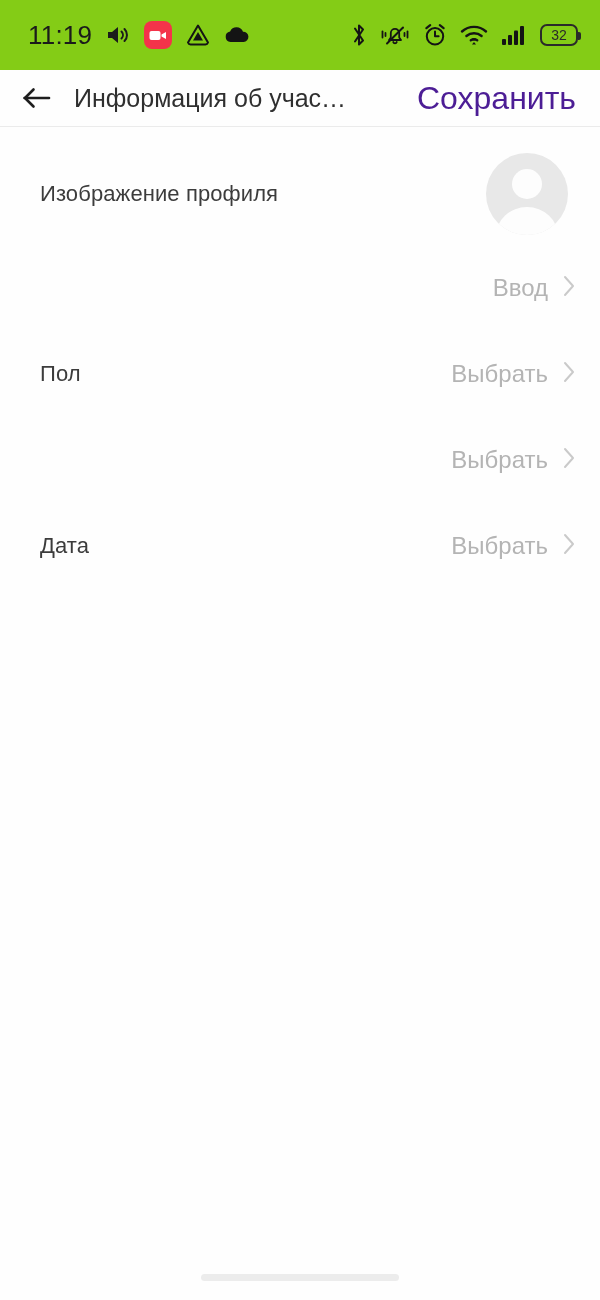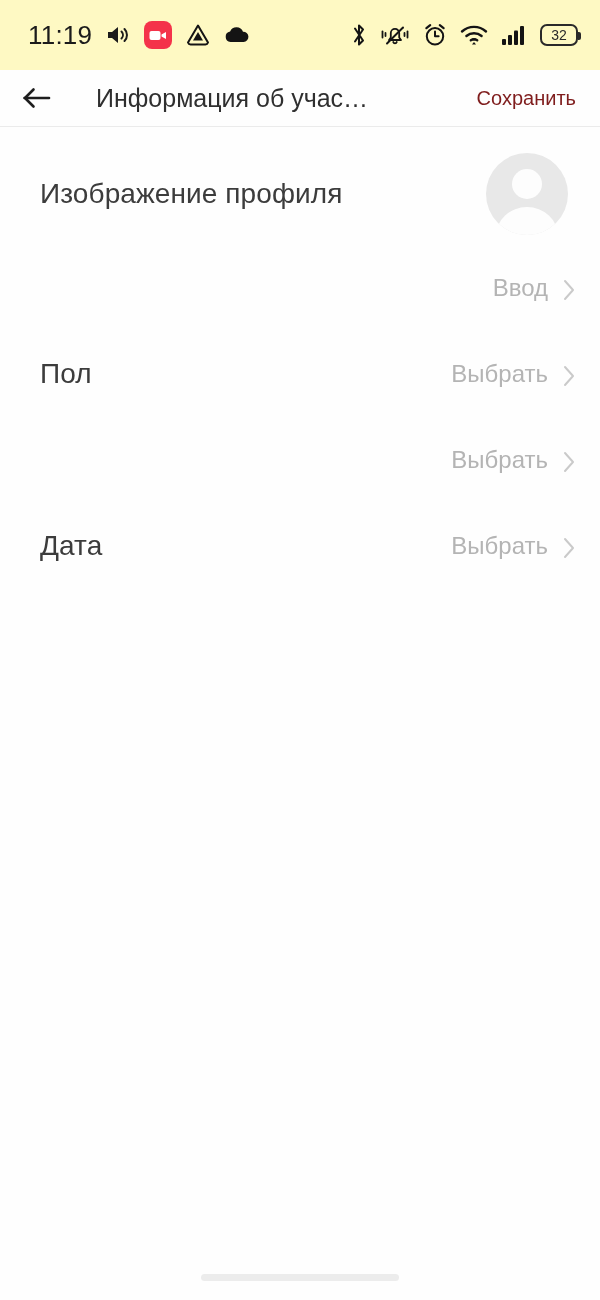--- a/index.html
+++ b/index.html
@@ -19,21 +19,21 @@
     flex-direction: column;
   }
 
   
   .statusbar {
     height: 70px;
     flex: 0 0 70px;
     display: flex;
     align-items: center;
     padding: 0 22px 0 28px;
-    background: #fef9c3;
+    background: #84cc16;
   }
   .sb-left { display: flex; align-items: center; gap: 14px; }
   .sb-right { display: flex; align-items: center; gap: 13px; margin-left: auto; }
   .sb-time {
     font-size: 26px;
     color: #1b1b1b;
     letter-spacing: 0.2px;
     font-family: "Liberation Sans", sans-serif;
   }
   .sb-ico { display: block; }
@@ -78,28 +78,28 @@
     position: relative;
   }
   .back-btn {
     width: 46px; height: 46px;
     display: flex; align-items: center; justify-content: center;
     cursor: pointer;
   }
   .appbar-title {
     font-size: 25px;
     color: #2f2f2f;
-    margin-left: 36px;
+    margin-left: 14px;
     white-space: nowrap;
     overflow: hidden;
   }
   .save-btn {
     margin-left: auto;
-    font-size: 20px;
-    color: #7f1d1d;
+    font-size: 32px;
+    color: #4c1d95;
     cursor: pointer;
     white-space: nowrap;
   }
   .appbar-divider {
     height: 1px;
     flex: 0 0 1px;
     background: #ebebeb;
     width: 100%;
   }
 
@@ -111,28 +111,28 @@
   }
   .row {
     height: 86px;
     display: flex;
     align-items: center;
     padding: 0 24px 0 40px;
     cursor: pointer;
   }
   .row.avatar-row { height: 102px; }
   .row-label {
-    font-size: 28px;
+    font-size: 22px;
     color: #3c3c3c;
     letter-spacing: 0.1px;
   }
   .row-right {
     margin-left: auto;
     display: flex;
-    align-items: flex-end;
+    align-items: flex-start;
     gap: 14px;
   }
   .row-value {
     font-size: 24px;
     color: #b4b4b4;
   }
   .chev { display: block; }
 
   .avatar {
     width: 82px; height: 82px;

